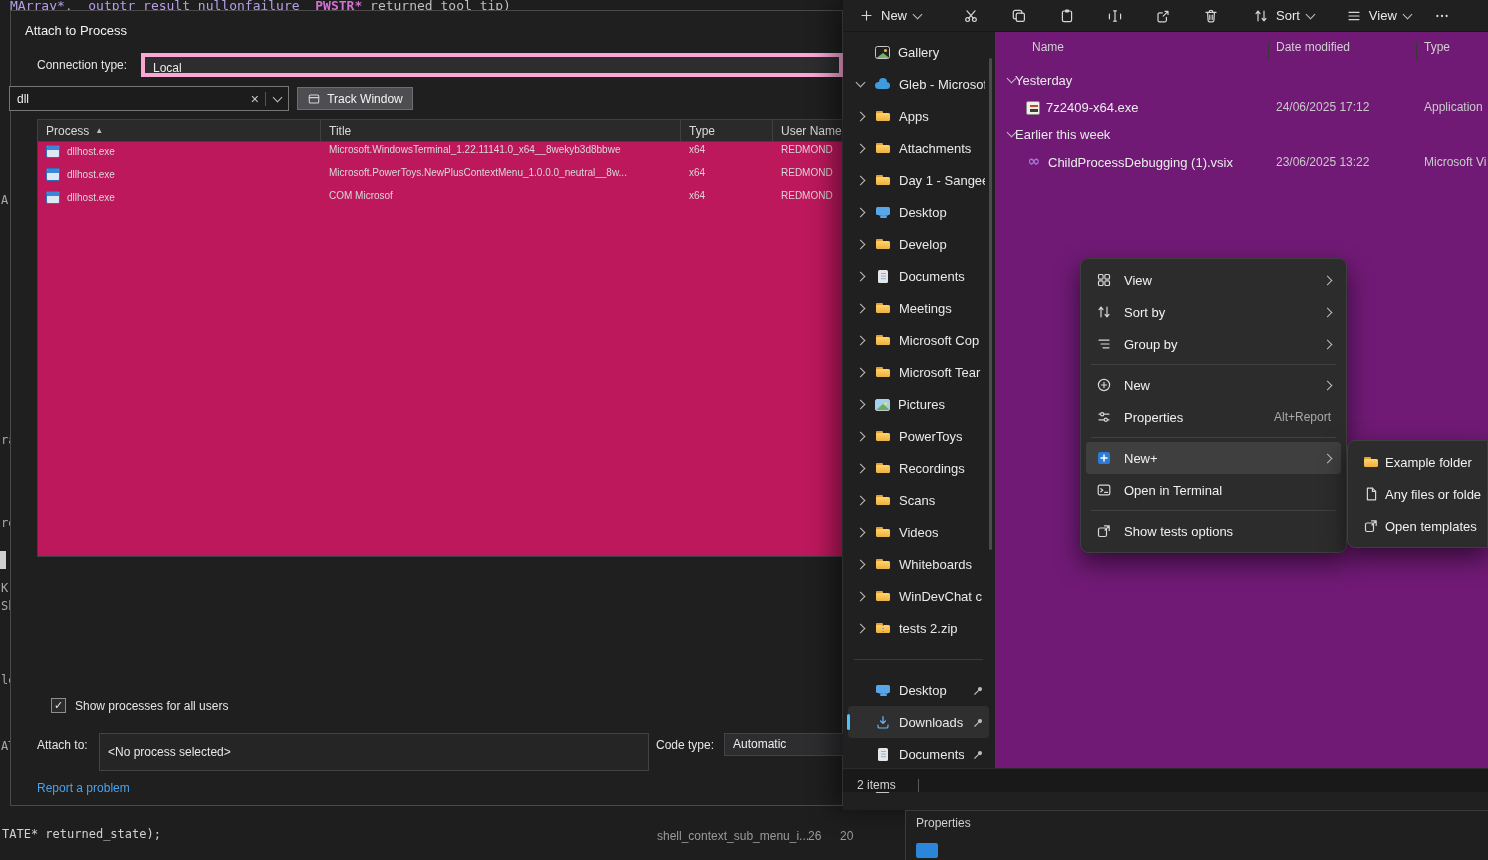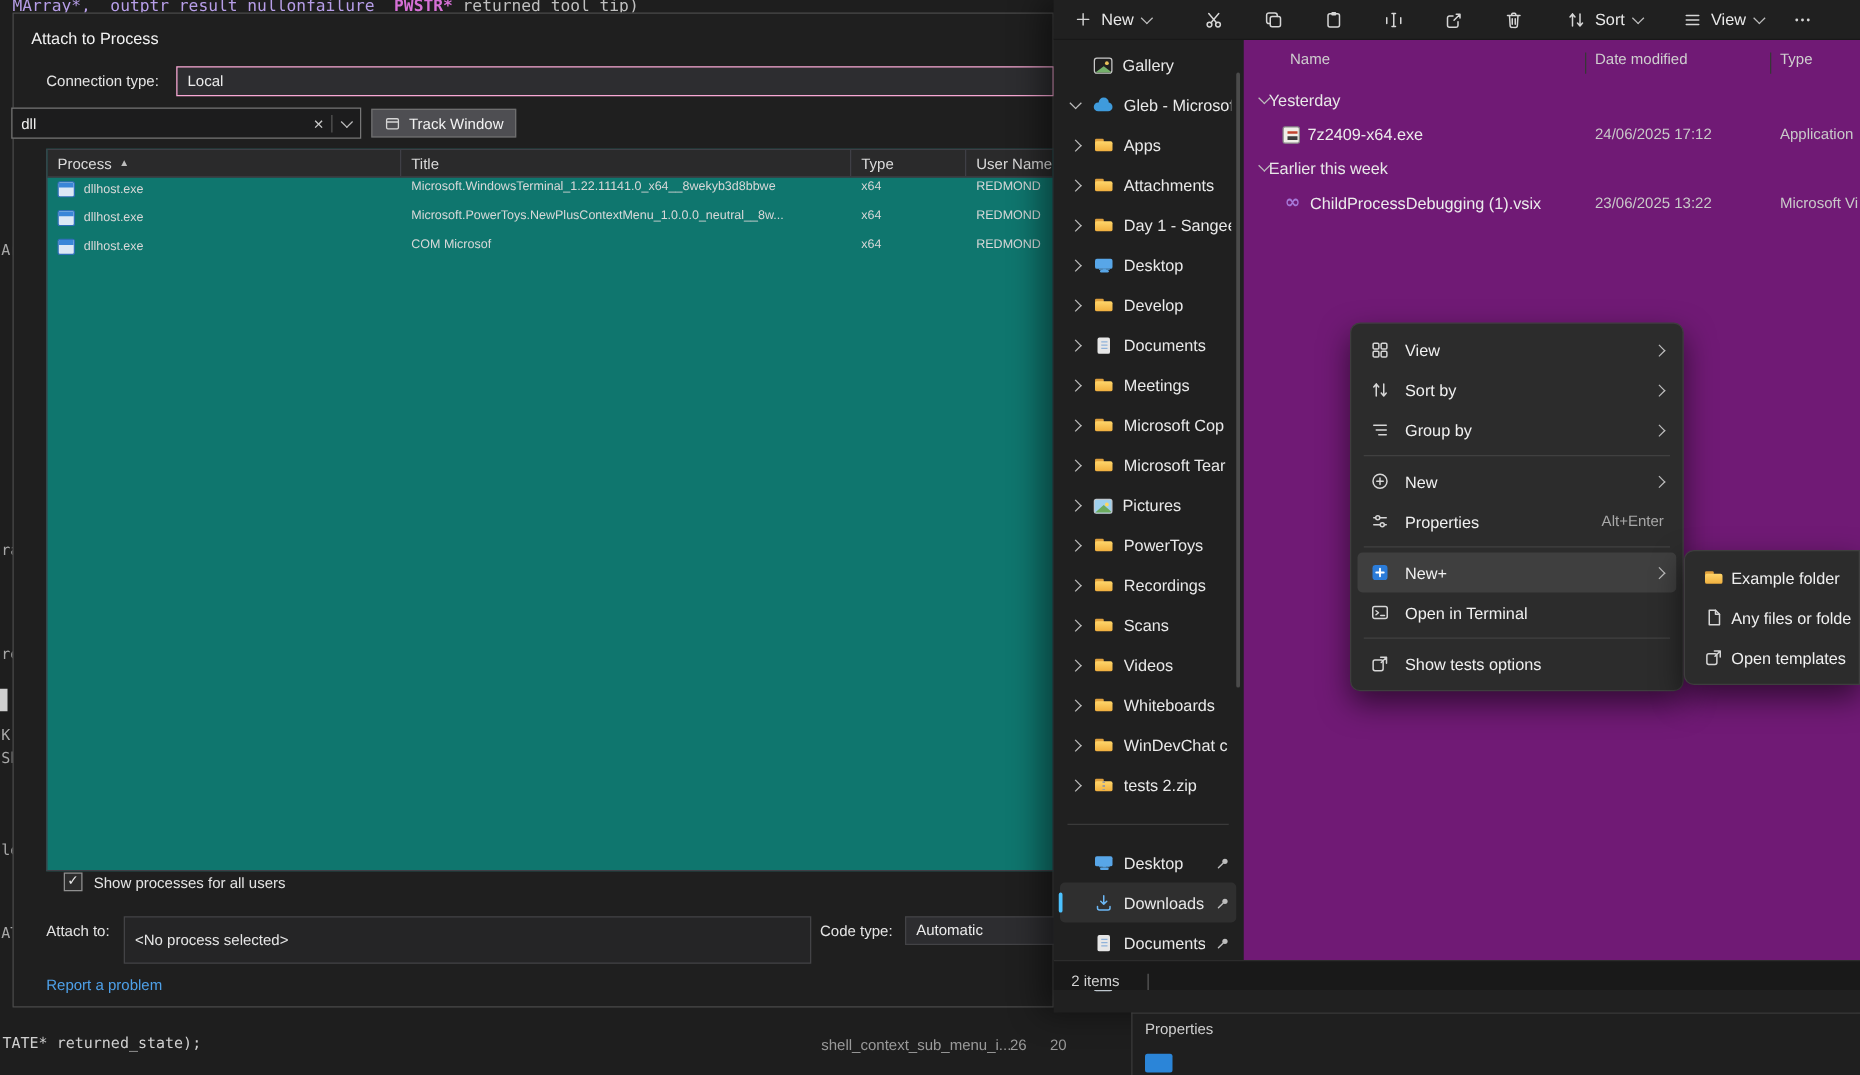--- a/index.html
+++ b/index.html
@@ -16,29 +16,29 @@
   .frag{left:1px;color:#a8a8a8;font-size:12px;z-index:1}
   .minimap-mark{left:0;top:551px;width:6px;height:18px;background:#cfcfcf;z-index:1}
   .code-bottom{left:2px;top:827px;font-size:12px;color:#d0d0d0;z-index:1;white-space:nowrap}
   .code-ref{top:829px;font-size:12px;color:#9a9a9a;z-index:1;white-space:nowrap}
 
   
   .dlg{left:10px;top:10px;width:833px;height:796px;background:#1f1f1f;border:1px solid #4a4a4a;z-index:2}
   .dlg *{position:absolute}
   .dlg-title{left:14px;top:12px;font-size:13px;color:#f2f2f2}
   .lbl12{font-size:12px;color:#e4e4e4}
-  .conn-combo{left:130px;top:42px;width:702px;height:24px;background:#2d2d30;border:1px solid #f9a8d4;color:#ececec;font-size:12px;line-height:22px;padding-left:8px}
+  .conn-combo{left:130px;top:42px;width:702px;height:24px;background:#2d2d30;border:4px solid #f9a8d4;color:#ececec;font-size:12px;line-height:22px;padding-left:8px}
   .filter-box{left:-2px;top:75px;width:280px;height:25px;background:#1c1c1d;border:1px solid #767676;display:flex;align-items:center;padding-left:7px}
   .filter-box input{position:static;flex:1;background:transparent;border:0;outline:0;color:#f0f0f0;font-size:12px;font-family:"Liberation Sans",sans-serif}
   .filter-box .clr{position:static;color:#c9c9c9;font-size:14px;padding:0 6px;line-height:14px}
   .filter-box .vsep{position:static;width:1px;height:14px;background:#555}
   .filter-box .dd{position:static;width:22px;display:flex;justify-content:center;align-items:center;height:100%}
   .trackw{left:286px;top:76px;width:116px;height:23px;background:#4e4e52;border:1px solid #6e6e6e;display:flex;gap:6px;align-items:center;justify-content:center;color:#f2f2f2;font-size:12px}
   .trackw *{position:static}
-  .ptable{left:26px;top:108px;width:806px;height:578px;background:#0f766e;border:1px solid #3f3f46}
+  .ptable{left:26px;top:108px;width:806px;height:438px;background:#be185d;border:1px solid #3f3f46}
   .phead{position:absolute;left:0;top:0;right:0;height:22px;display:flex;background:#2a2a2b;border-bottom:1px solid #3f3f46;color:#dadada;font-size:12px}
   .phead *,.prow *{position:static}
   .phc{padding:4px 0 0 8px;border-right:1px solid #3f3f46;white-space:nowrap;overflow:hidden}
   .cw-p{width:283px;flex:none}.cw-t{width:360px;flex:none}.cw-y{width:92px;flex:none}.cw-u{flex:1;border-right:0}
   .sortglyph{font-size:8px;color:#bdbdbd;margin-left:6px;vertical-align:2px}
   .prows{position:absolute;left:0;top:24px;right:0}
   .prow{position:static;display:flex;height:23px;align-items:flex-start;color:#d8d8d8;font-size:10px}
   .pc{padding-left:8px;white-space:nowrap;overflow:hidden}
   .pc.proc{display:flex;align-items:center;gap:7px}
   .cbrow{left:40px;top:687px;display:flex;gap:9px;align-items:center}
@@ -524,21 +524,21 @@
     <span class="grow">New</span>
     <i class="chR"></i>
   </div>
   <div class="mi">
     <svg class="s" width="16" height="16" viewBox="0 0 16 16">
         <path d="M3 5.2h10M3 10.8h10"></path>
         <circle cx="6.2" cy="5.2" r="1.6" fill="#2c2c2c"></circle>
         <circle cx="9.8" cy="10.8" r="1.6" fill="#2c2c2c"></circle>
       </svg>
     <span class="grow">Properties</span>
-    <span class="mshort">Alt+Enter</span>
+    <span class="mshort">Alt+Report</span>
   </div>
   <div class="msep"></div>
   <div class="mi hl">
     <svg width="16" height="16" viewBox="0 0 16 16">
         <rect x="2" y="2" width="12" height="12" rx="2.5" fill="#2b7cd9"></rect>
         <path d="M8 5v6M5 8h6" stroke="#fff" stroke-width="1.5" stroke-linecap="round"></path>
       </svg>
     <span class="grow">New+</span>
     <i class="chR"></i>
   </div>

